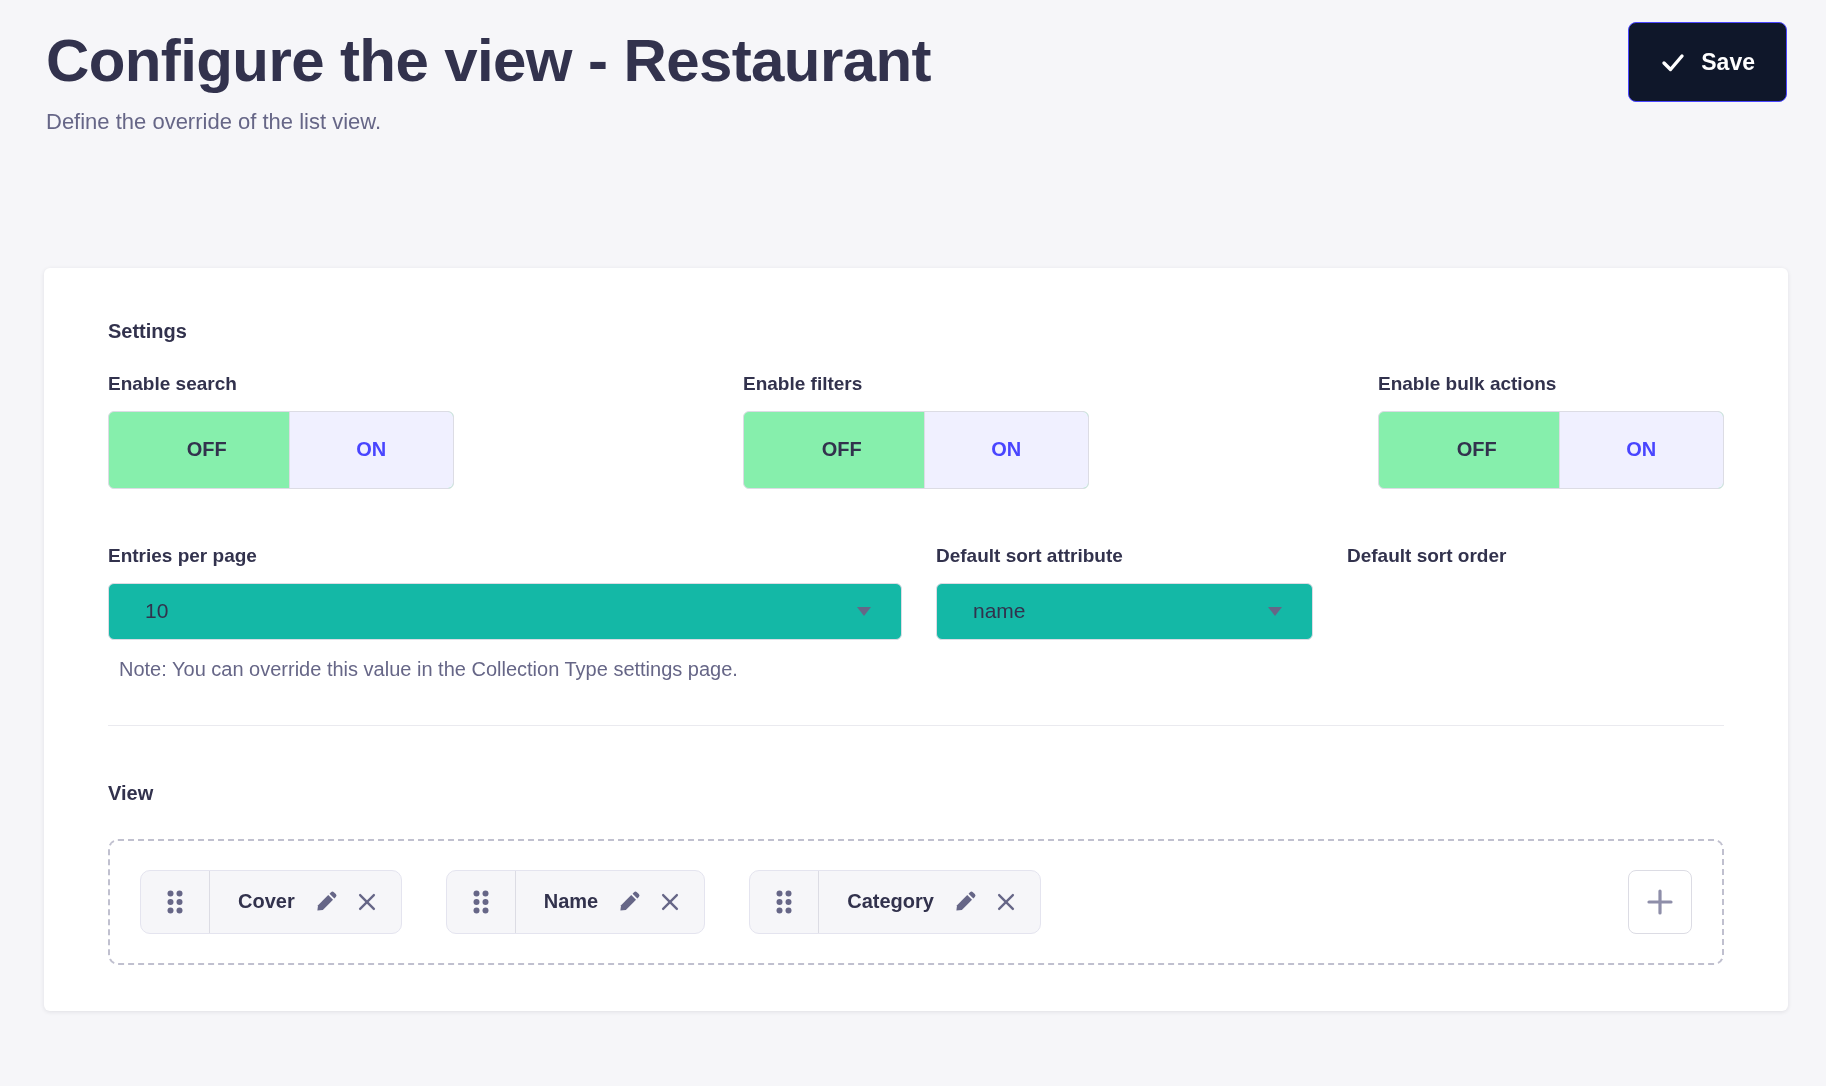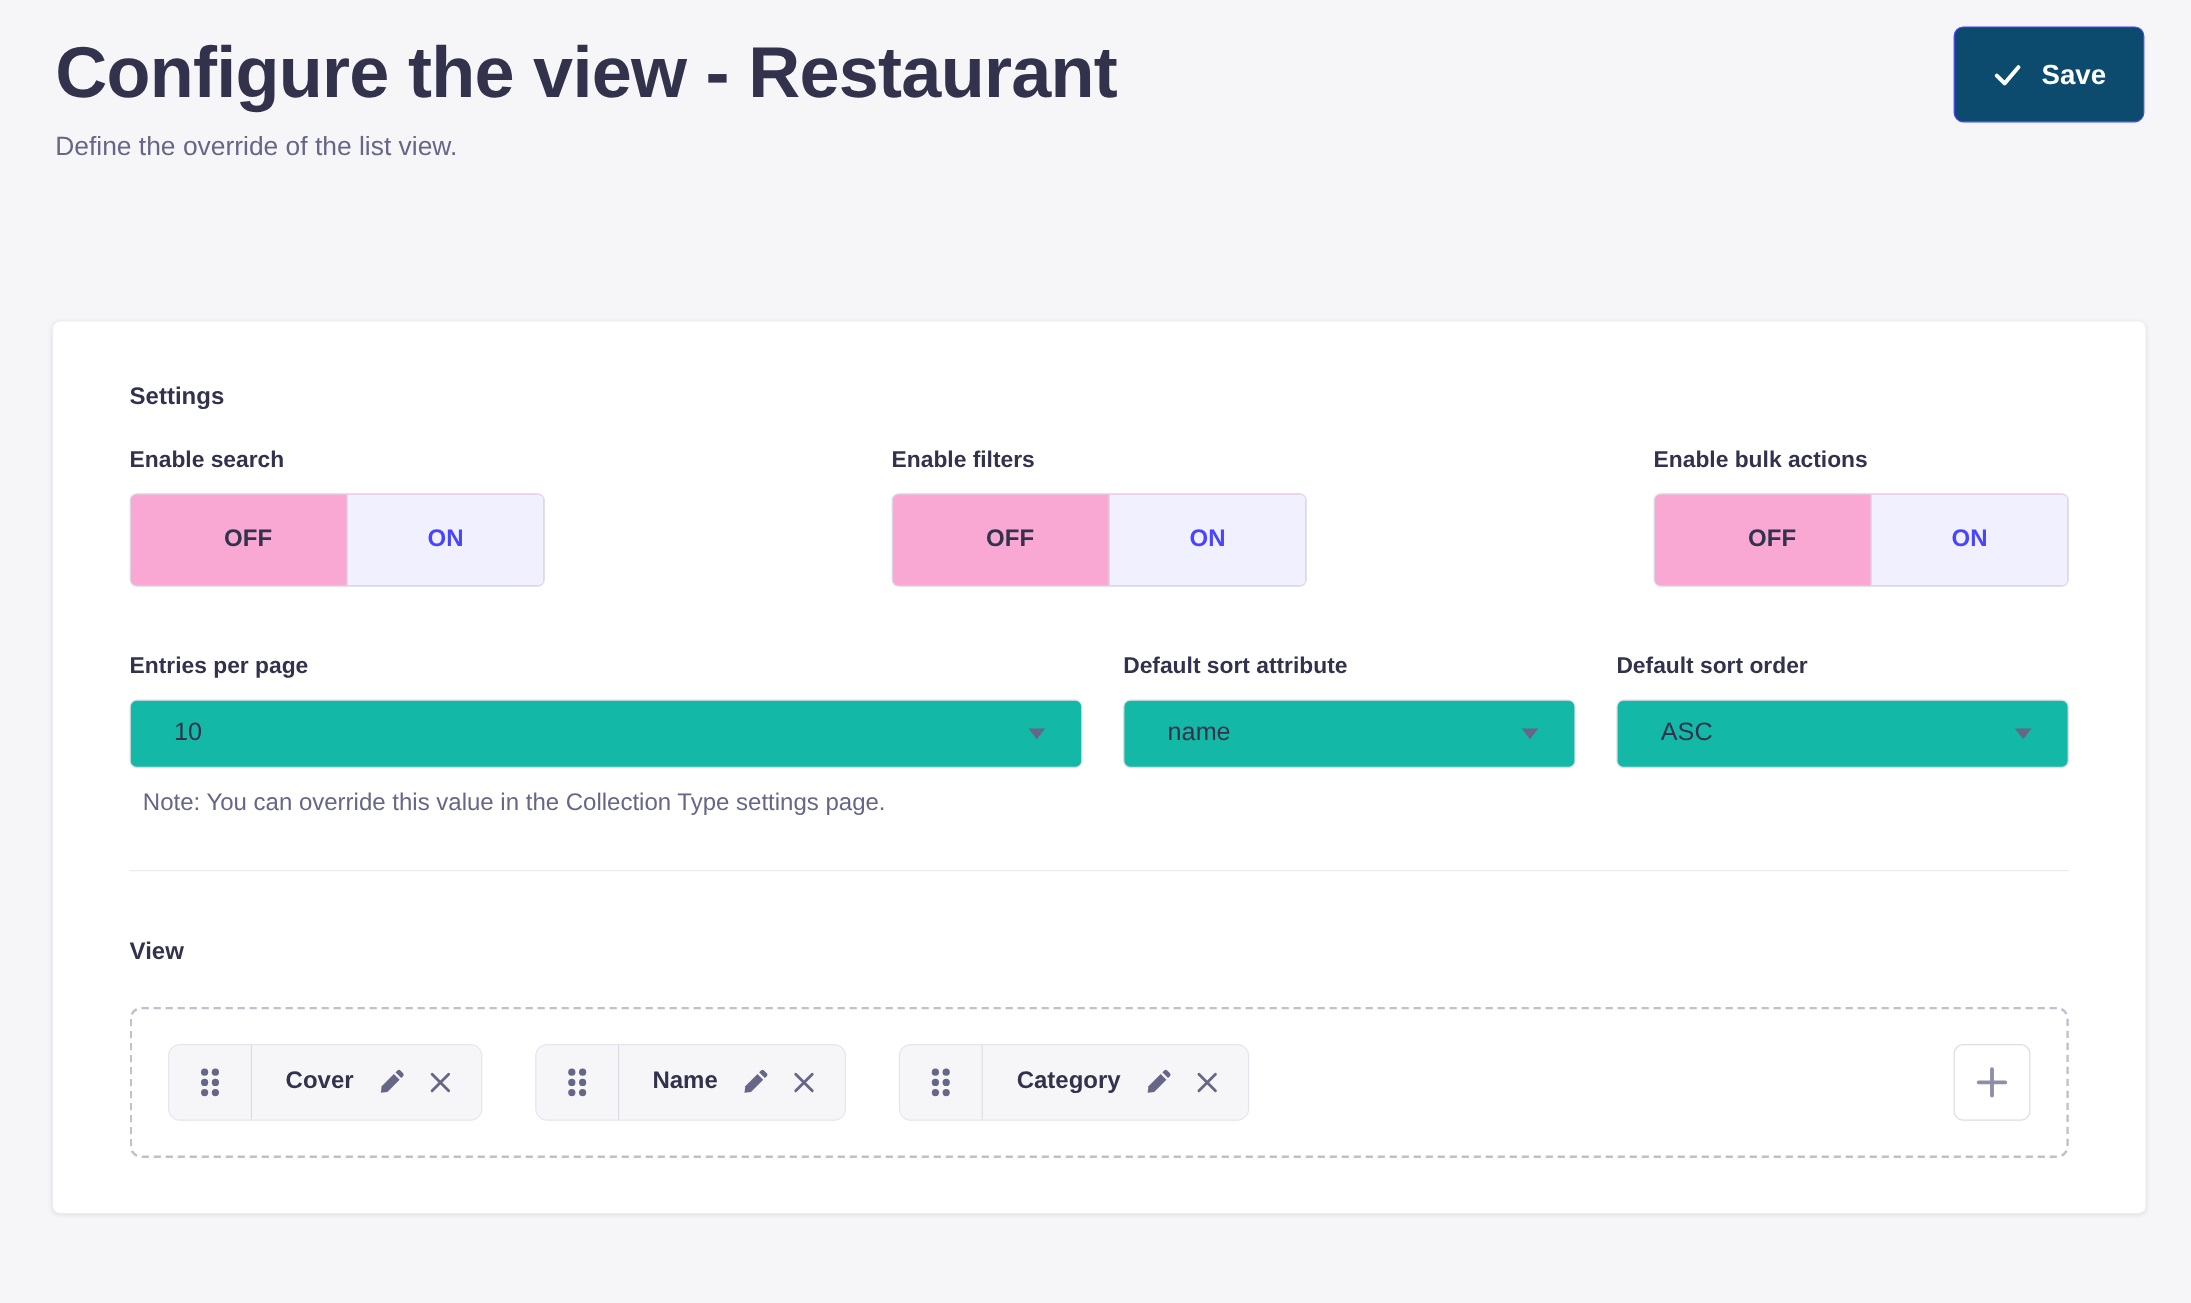--- a/index.html
+++ b/index.html
@@ -18,42 +18,42 @@
   .page-title {
     margin:0; font-size:60px; line-height:1.16; font-weight:bold;
     letter-spacing:-0.6px; color:#32324d;
   }
   .page-subtitle {
     margin:13px 0 0; font-size:22px; color:#666687;
   }
   .save-btn {
     display:flex; align-items:center; gap:15px;
     height:80px; padding:0 31px; margin-top:-4px;
-    background:#0c4a6e; color:#ffffff;
+    background:#0f172a; color:#ffffff;
     border:1px solid #4945ff; border-radius:8px;
     font-family:inherit; font-size:23px; font-weight:bold;
     cursor:pointer;
   }
   
   .card {
     margin:133px 38px 0 44px;
     background:#ffffff; border-radius:6px;
     box-shadow:0 1px 4px rgba(33,33,52,0.1);
     padding:52px 64px 46px;
   }
   .section-heading { margin:0; font-size:20px; font-weight:bold; color:#32324d; }
   
   .toggles-row { display:flex; justify-content:space-between; margin-top:30px; }
   .toggle-field { width:346px; }
   .field-label {
     display:block; font-size:19px; font-weight:bold;
     color:#32324d; margin-bottom:16px;
   }
   .toggle {
-    display:flex; height:78px; background:#f9a8d4;
+    display:flex; height:78px; background:#86efac;
     border:1px solid #dcdce4; border-radius:6px; overflow:hidden;padding-left:16px;
   }
   .toggle-opt {
     flex:1; display:flex; align-items:center; justify-content:center;
     font-size:20px; font-weight:bold; color:#32324d; cursor:pointer;
     user-select:none;
   }
   .toggle-opt.on { border-left:1px solid #dcdce4; }
   .toggle-opt.selected { background:#f0f0ff; color:#4945ff; }
   
@@ -161,24 +161,20 @@
     </div>
     <div>
       <label class="field-label">Default sort attribute</label>
       <div class="select-box">
         <span class="select-value">name</span>
         <span class="caret"></span>
       </div>
     </div>
     <div>
       <label class="field-label">Default sort order</label>
-      <div class="select-box">
-        <span class="select-value">ASC</span>
-        <span class="caret"></span>
-      </div>
     </div>
   </div>
 
   <hr class="divider">
 
   <h2 class="section-heading view-heading-space">View</h2>
 
   <div class="dropzone">
 
     <div class="chip">

